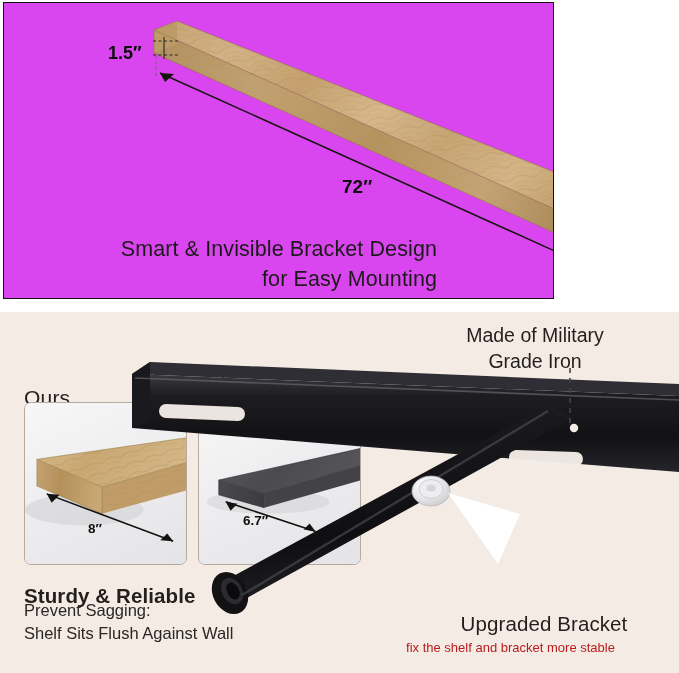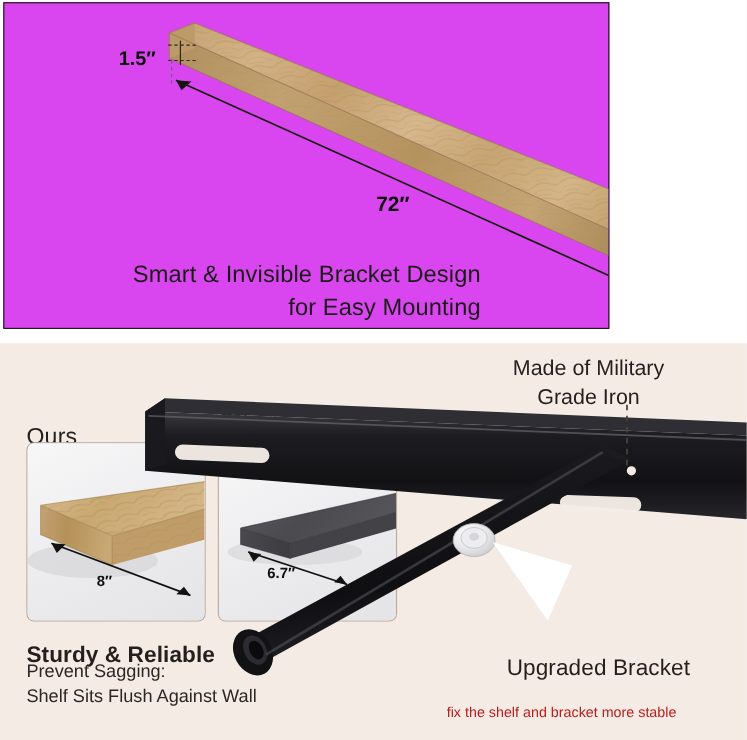--- a/index.html
+++ b/index.html
@@ -93,21 +93,21 @@
     position:absolute;font-size:16.5px;color:#2b2724;font-weight:400;line-height:23px;
   }
   #h-sturdy{left:24px;top:272px;}
   #s-sturdy{left:24px;top:287px;width:300px;}
 
   #h-mil{
     position:absolute;left:400px;top:10px;width:270px;text-align:center;
     font-size:19.5px;line-height:26px;color:#241f1c;font-weight:400;
   }
   #h-upg{
-    position:absolute;left:418px;top:284px;width:252px;text-align:center;
+    position:absolute;left:418px;top:300px;width:252px;text-align:center;
     font-size:20.5px;color:#241f1c;font-weight:400;letter-spacing:.1px;
   }
   #s-upg{
     position:absolute;left:348px;top:328px;width:325px;text-align:center;
     font-size:13px;color:#b91c1c;font-weight:400;
   }
 
   svg.bsvg{position:absolute;left:0;top:0;width:679px;height:361px;}
 </style>
 </head>

